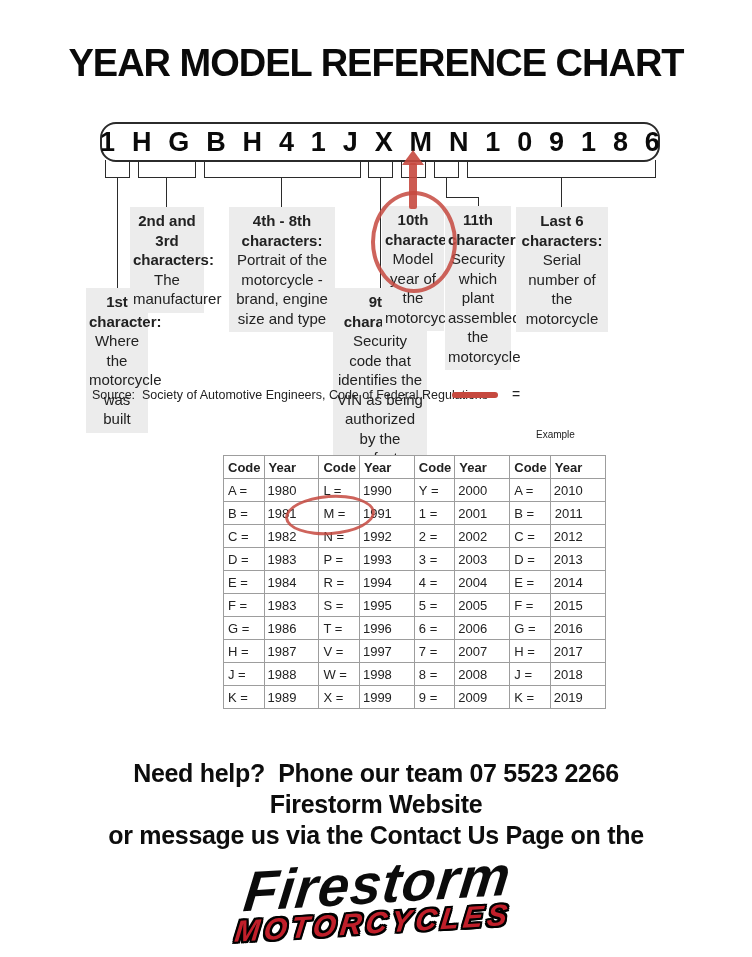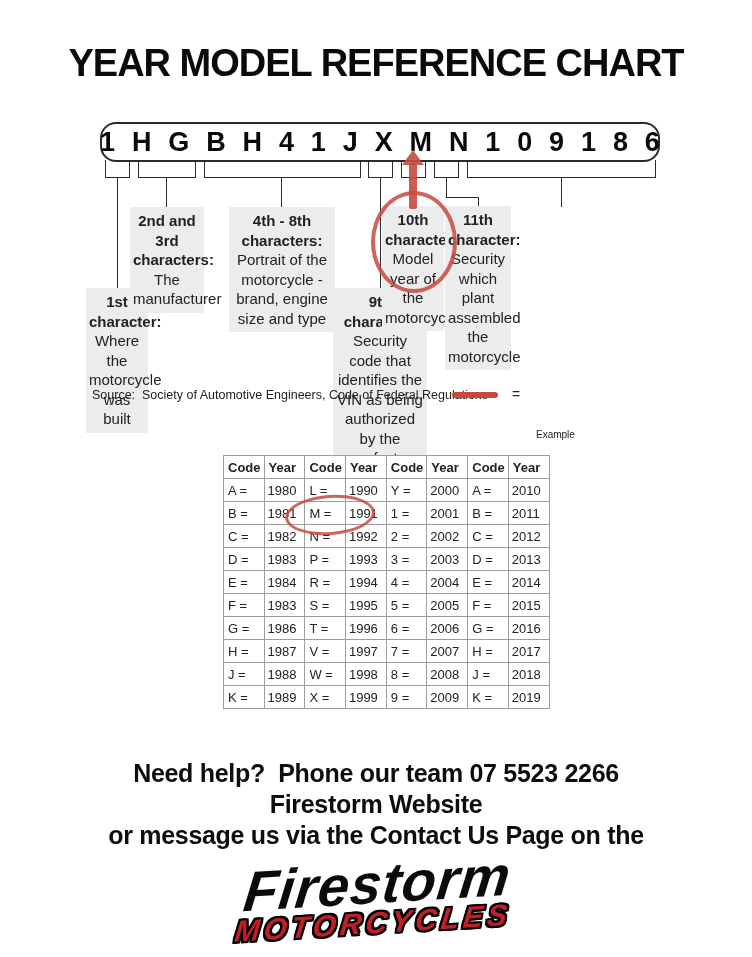--- a/index.html
+++ b/index.html
@@ -60,21 +60,21 @@
   
   .year-table{
     position:absolute;left:223px;top:455px;border-collapse:collapse;
     font-size:13px;color:#222;background:#fff;border-radius:12px;
   }
   .year-table th,.year-table td{
     border:1px solid #9d9d9d;height:23px;box-sizing:border-box;padding:0 3px;
   }
   .year-table th{font-weight:bold;text-align:left;padding-left:4px;}
   .year-table td.code-cell{width:37px;text-align:left;padding-left:4px;}
-  .year-table td.year-cell{width:33px;text-align:left;padding-right:8px;}
+  .year-table td.year-cell{width:33px;text-align:right;padding-right:22px;}
   .table-ellipse{
     position:absolute;left:285px;top:495px;width:90px;height:40px;
     border:3px solid var(--accent-red);border-radius:50%;transform:rotate(-4deg);
     box-sizing:border-box;opacity:.85;
   }
   
   .help-block{
     position:absolute;top:758px;left:0;width:100%;text-align:center;
     font-size:25px;font-weight:bold;line-height:31px;color:#0d0d0d;letter-spacing:-0.3px;
   }
@@ -176,20 +176,24 @@
     <span class="callout-body">Security code that identifies the VIN as being authorized by the manufacturer</span>
   </div>
   <div class="callout" style="left:382px;top:206px;width:62px">
     <span class="callout-heading">10th character:</span>
     <span class="callout-body">Model year of the motorcycle</span>
   </div>
   <div class="callout" style="left:445px;top:206px;width:66px">
     <span class="callout-heading">11th character:</span>
     <span class="callout-body">Security which plant assembled the motorcycle</span>
   </div>
+  <div class="callout" style="left:516px;top:207px;width:92px">
+    <span class="callout-heading">Last 6 characters:</span>
+    <span class="callout-body">Serial number of the motorcycle</span>
+  </div>
 
   <div class="red-ellipse" style="left:371px;top:191px;width:86px;height:102px"></div>
   <div class="arrow-shaft"></div>
   <div class="arrow-head"></div>
 
   <div class="source-text">Source:  Society of Automotive Engineers, Code of Federal Regulations</div>
   <div class="legend-line"></div>
   <div class="legend-equals">=</div>
   <div class="legend-label">Example</div>
 

